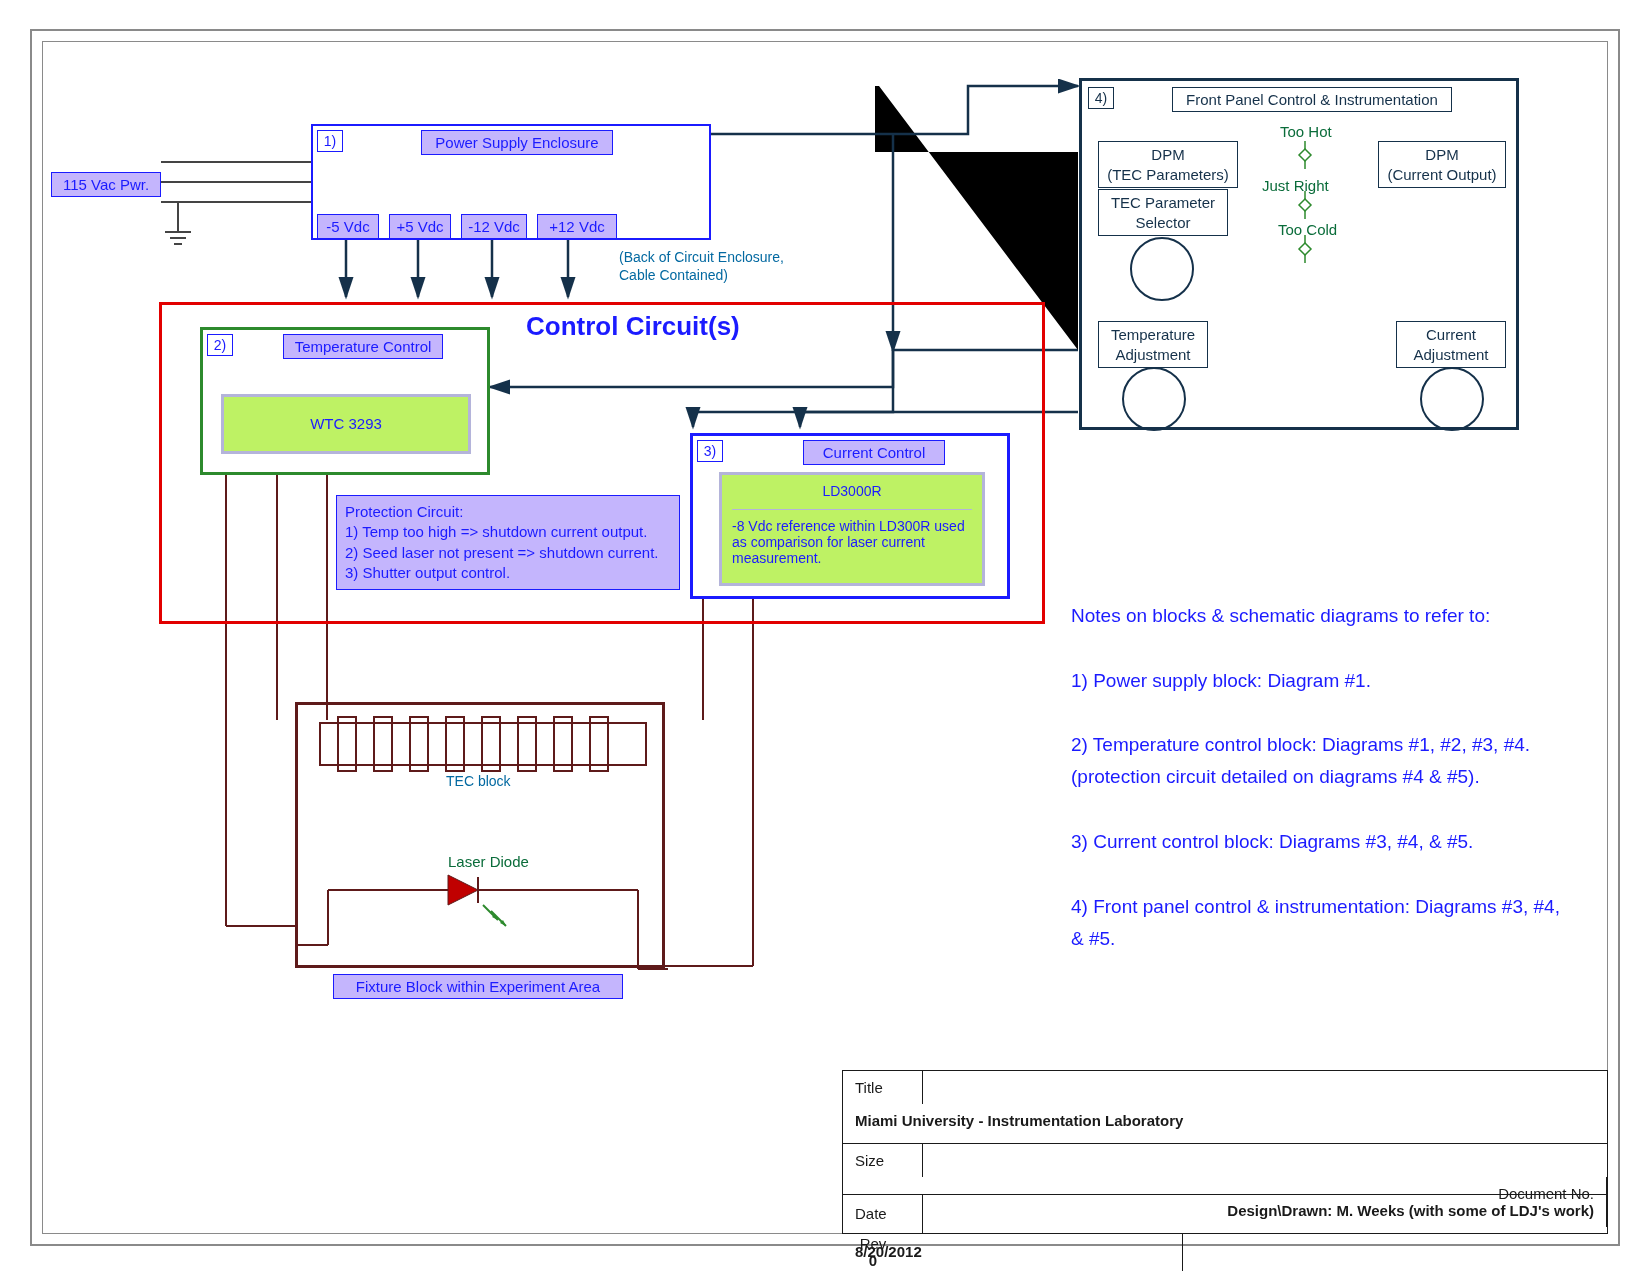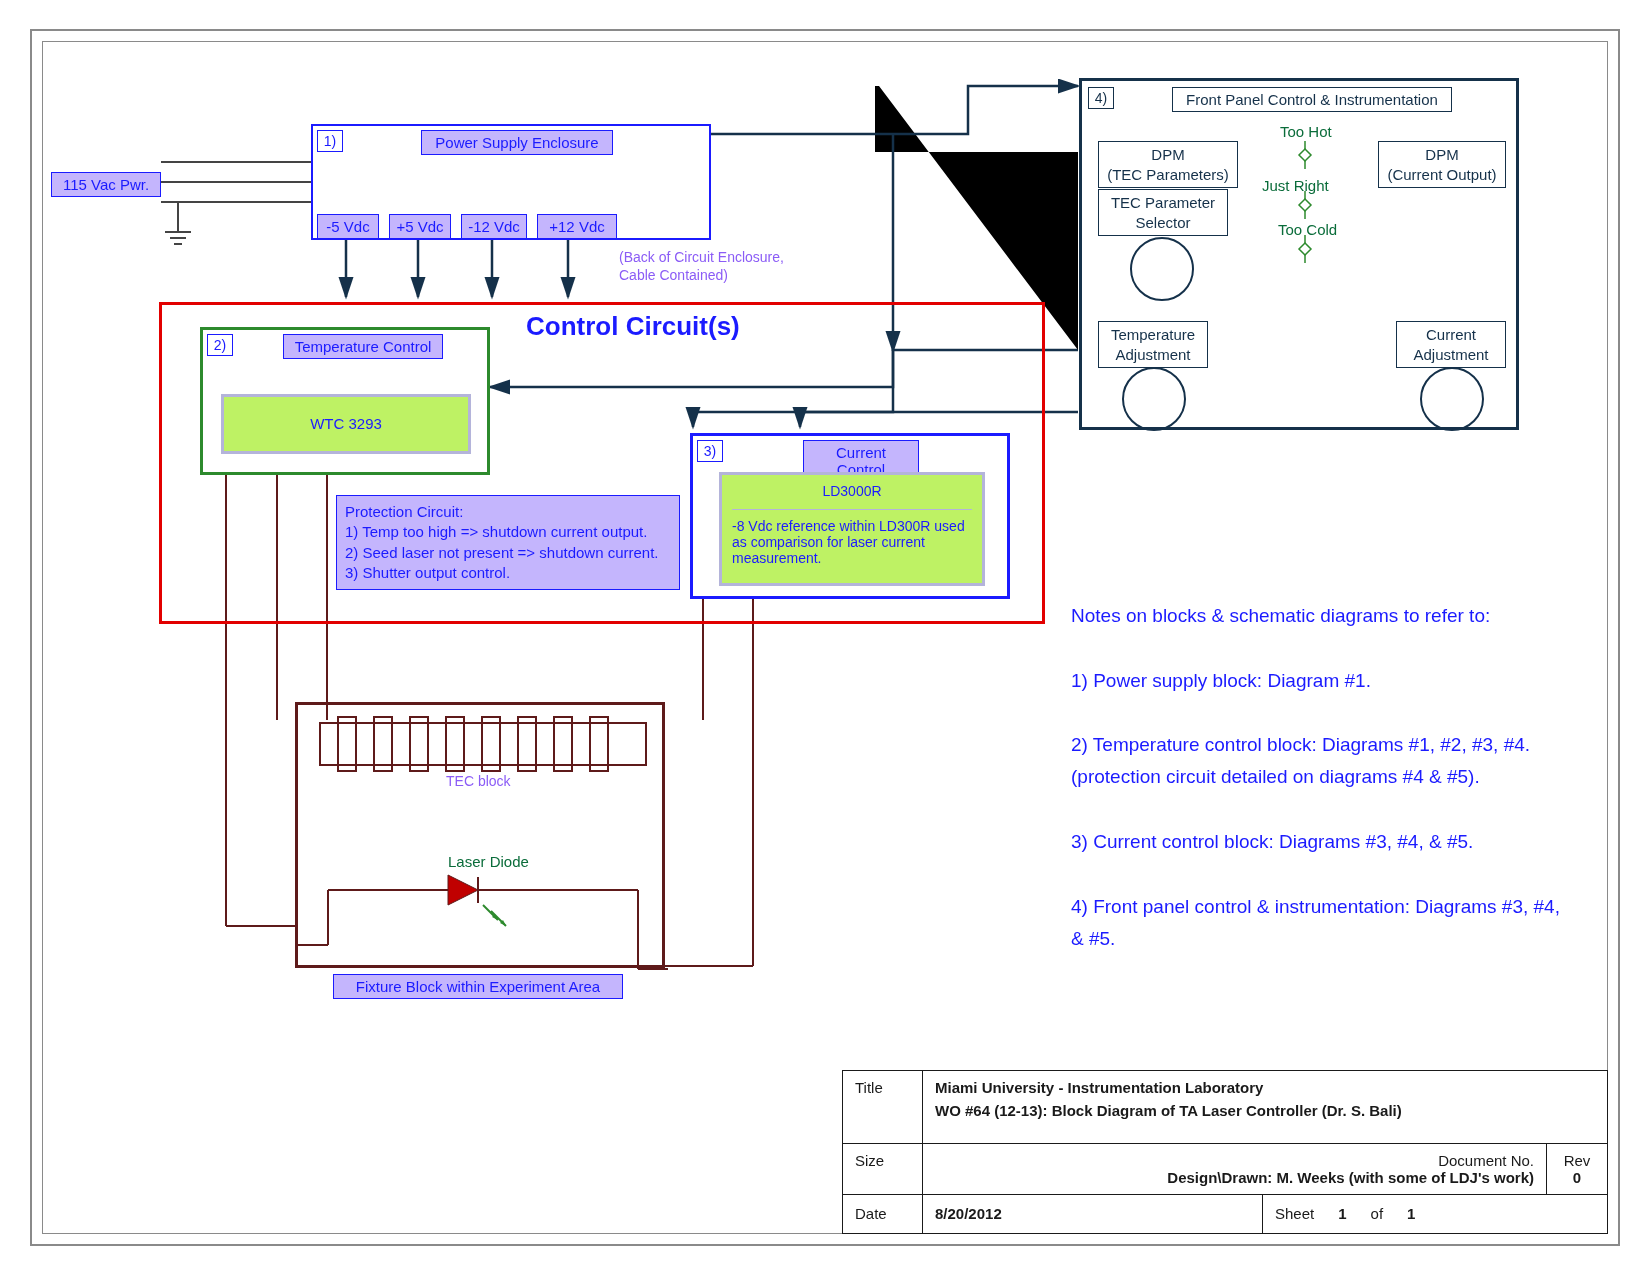--- a/index.html
+++ b/index.html
@@ -6,24 +6,24 @@
   .page { position:relative; width:1650px; height:1275px; margin:0 auto; background:#fff; }
   .frame { position:absolute; left:30px; top:29px; right:30px; bottom:29px; border:2px solid #8a8a8a; }
   .inner-frame { position:absolute; left:10px; top:10px; right:10px; bottom:10px; border:1px solid #8a8a8a; }
   .blue-text { color:#1b1bff; }
   .green-text { color:#0a6c3a; }
   .dark-text { color:#1a1a1a; }
   .box { position:absolute; border:1px solid #1b1bff; text-align:center; font-size:15px; color:#1b1bff; padding:3px 6px; background:#c4b5fd; box-sizing:border-box; }
   .num-box { position:absolute; border:1px solid #1b1bff; width:26px; height:22px; color:#1b1bff; font-size:14px; text-align:center; line-height:20px; background:#fff; box-sizing:border-box; }
   .block-border { position:absolute; box-sizing:border-box; }
   .label { position:absolute; font-size:15px; }
-  .sub-label { position:absolute; font-size:14px; color:#8b5cf6; }
+  .sub-label { position:absolute; font-size:14px; color:#0369a1; }
   .title-block { position:absolute; border:1px solid #1a1a1a; background:#fff; box-sizing:border-box; }
   .title-cell { border-right:1px solid #1a1a1a; box-sizing:border-box; padding:8px 12px; font-size:15px; }
-  .title-row { display:flex; border-bottom:1px solid #1a1a1a; }
+  .title-row { display:flex; border-bottom:1px solid #1a1a1a;flex-direction:column; }
   .title-row:last-child { border-bottom:none; }
   .bold { font-weight:700; }
   .knob { position:absolute; width:60px; height:60px; border:2px solid #15314a; border-radius:50%; }
   svg.wire { position:absolute; left:0; top:0; overflow:visible; pointer-events:none; }
   .info-box { position:absolute; border:1px solid #1b1bff; color:#1b1bff; font-size:15px; padding:6px 8px; line-height:1.35; text-align:left; box-sizing:border-box; background:#c4b5fd; }
   .subchip { position:absolute; border:3px solid #b4b4da; background:#bef264; color:#1b1bff; box-sizing:border-box; }
   .fp-label { position:absolute; border:1px solid #15314a; color:#15314a; font-size:15px; padding:3px 6px; text-align:center; background:#fff; box-sizing:border-box; }
 </style>
 </head>
 <body>
@@ -105,21 +105,21 @@
 
         <div class="info-box" style="left:174px; top:190px; width:344px;">
           <div>Protection Circuit:</div>
           <div>1) Temp too high =&gt; shutdown current output.</div>
           <div>2) Seed laser not present =&gt; shutdown current.</div>
           <div>3) Shutter output control.</div>
         </div>
 
         <div class="block-border" style="left:528px; top:128px; width:320px; height:166px; border:3px solid #1b1bff;">
           <div class="num-box" style="left:4px; top:4px;">3)</div>
-          <div class="box" style="left:110px; top:4px; width:116px;">Current Control</div>
+          <div class="box" style="left:110px; top:4px; width:142px;">Current Control</div>
           <div class="subchip" style="left:26px; top:36px; width:266px; height:114px; text-align:center; font-size:14px; padding:8px 10px;">
             <div style="margin-bottom:10px;">LD3000R</div>
             <div style="border-top:1px solid #b4b4da; padding-top:8px; font-size:14px; text-align:left;">-8 Vdc reference within LD300R used as comparison for laser current measurement.</div>
           </div>
         </div>
       </div>
 
       <div class="block-border" style="left:252px; top:660px; width:370px; height:266px; border:3px solid #5e1a1a;">
 
         <svg class="wire" style="left:0;top:0;" width="370" height="266">
@@ -209,21 +209,20 @@
         <div>(protection circuit detailed on diagrams #4 &amp; #5).</div><br>
         <div>3) Current control block: Diagrams #3, #4, &amp; #5.</div><br>
         <div>4) Front panel control &amp; instrumentation: Diagrams #3, #4, &amp; #5.</div>
       </div>
 
       <div class="title-block" style="right:-1px; bottom:-1px; width:766px;">
         <div class="title-row" style="height:72px;">
           <div class="title-cell dark-text" style="width:80px;">Title</div>
           <div class="title-cell dark-text" style="flex:1; border-right:none;">
             <div class="bold">Miami University - Instrumentation Laboratory</div>
-            <div class="bold" style="margin-top:6px;">WO #64 (12-13): Block Diagram of TA Laser Controller (Dr. S. Bali)</div>
           </div>
         </div>
         <div class="title-row" style="height:50px;">
           <div class="title-cell dark-text" style="width:80px;">Size</div>
           <div class="title-cell dark-text" style="flex:1;text-align:right;">
             <div>Document No.</div>
             <div class="bold" style="padding-left:18px;">Design\Drawn: M. Weeks (with some of LDJ's work)</div>
           </div>
           <div class="title-cell dark-text" style="width:60px; border-right:none; text-align:center;">
             <div>Rev</div>

